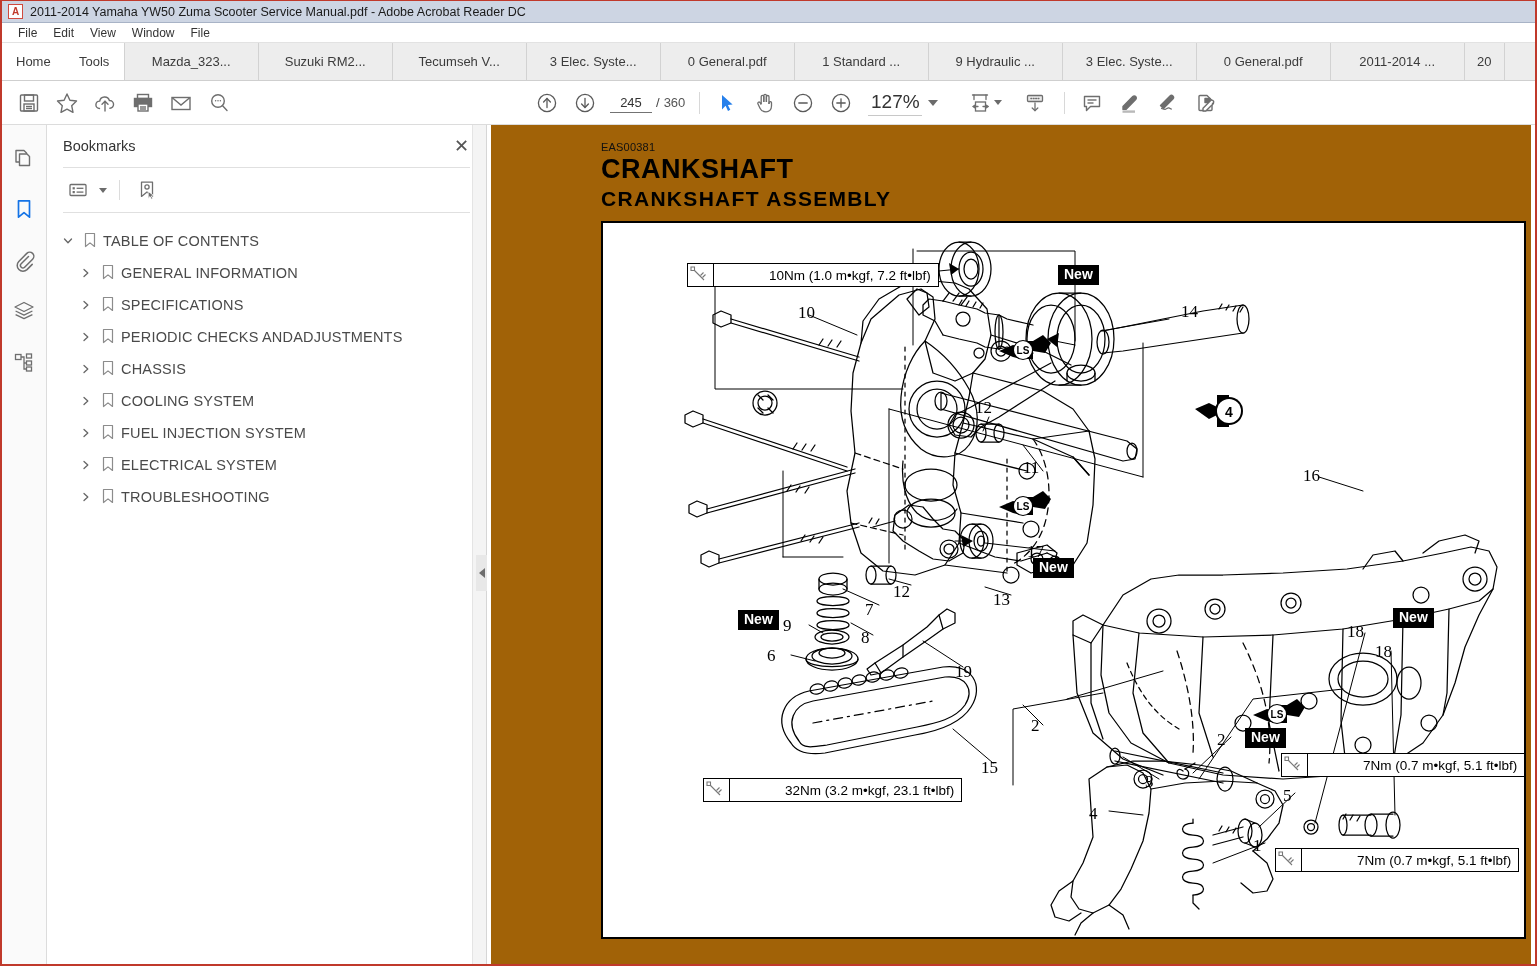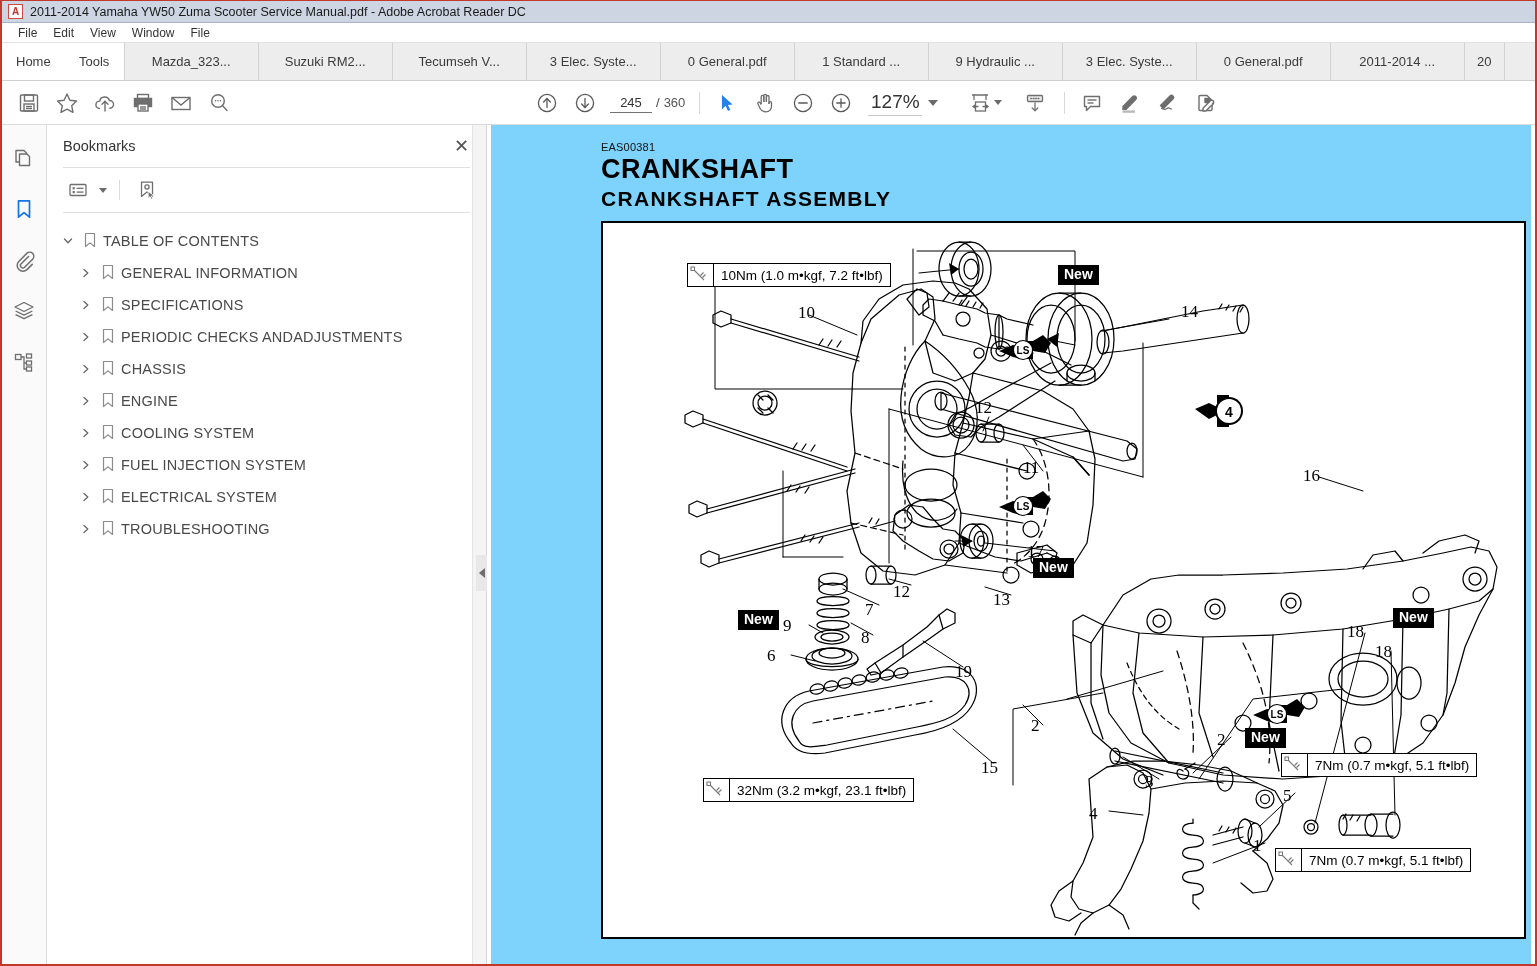--- a/index.html
+++ b/index.html
@@ -197,21 +197,21 @@
     border-right: 6px solid #6e6e6e;
   }
 
   
   .doc-viewer {
     flex: 1 1 auto; background: #ffffff;
     position: relative; overflow: hidden;
     display: flex; justify-content: center;
   }
   .pdf-page {
-    width: 1040px; background: #7dd3fc;
+    width: 1040px; background: #a16207;
     padding: 16px 0 0 110px;
     position: relative;
   }
   .eas-code { font-size: 11px; color: #111; margin-bottom: 2px; letter-spacing: .2px; }
   .sec-title {
     font-size: 27px; font-weight: bold; color: #000;
     letter-spacing: .5px; line-height: 1.08;
     font-family: "Liberation Sans", sans-serif;
   }
   .sec-sub {
@@ -224,20 +224,21 @@
     position: relative; background: #fff;
     overflow: hidden;
   }
   .diagram-frame svg { position: absolute; left: 0; top: 0; }
   .torque-box {
     position: absolute;
     border: 1.5px solid #000;
     background: #fff;
     display: flex; align-items: stretch;
     height: 24px;
+    gap: 48px;
   }
   .torque-box .tq-icon {
     width: 26px; border-right: 1.5px solid #000;
     display: flex; align-items: center; justify-content: center;
   }
   .torque-box .tq-text {
     display: flex; align-items: center;
     padding: 0 7px; font-size: 13.5px; color: #000;
     white-space: nowrap;
     font-family: "Liberation Sans", sans-serif;
@@ -593,33 +594,20 @@
               </svg>
           </span>
           <span>
             <svg width="14" height="16" viewBox="0 0 14 16" fill="none" stroke="#8c8c8c" stroke-width="1.2" stroke-linejoin="round">
                 <path d="M2.5 1.5h9v13l-4.5-3.6-4.5 3.6z"></path>
               </svg>
           </span>
           <span class="bm-label">CHASSIS</span>
         </div>
 
-        <div class="bm-node child">
-          <span class="bm-twisty">
-            <svg width="12" height="12" viewBox="0 0 12 12" fill="none" stroke="#666" stroke-width="1.3" stroke-linecap="round" stroke-linejoin="round">
-                <polyline points="4,2.5 7.8,6 4,9.5"></polyline>
-              </svg>
-          </span>
-          <span>
-            <svg width="14" height="16" viewBox="0 0 14 16" fill="none" stroke="#8c8c8c" stroke-width="1.2" stroke-linejoin="round">
-                <path d="M2.5 1.5h9v13l-4.5-3.6-4.5 3.6z"></path>
-              </svg>
-          </span>
-          <span class="bm-label">ENGINE</span>
-        </div>
 
         <div class="bm-node child">
           <span class="bm-twisty">
             <svg width="12" height="12" viewBox="0 0 12 12" fill="none" stroke="#666" stroke-width="1.3" stroke-linecap="round" stroke-linejoin="round">
                 <polyline points="4,2.5 7.8,6 4,9.5"></polyline>
               </svg>
           </span>
           <span>
             <svg width="14" height="16" viewBox="0 0 14 16" fill="none" stroke="#8c8c8c" stroke-width="1.2" stroke-linejoin="round">
                 <path d="M2.5 1.5h9v13l-4.5-3.6-4.5 3.6z"></path>

